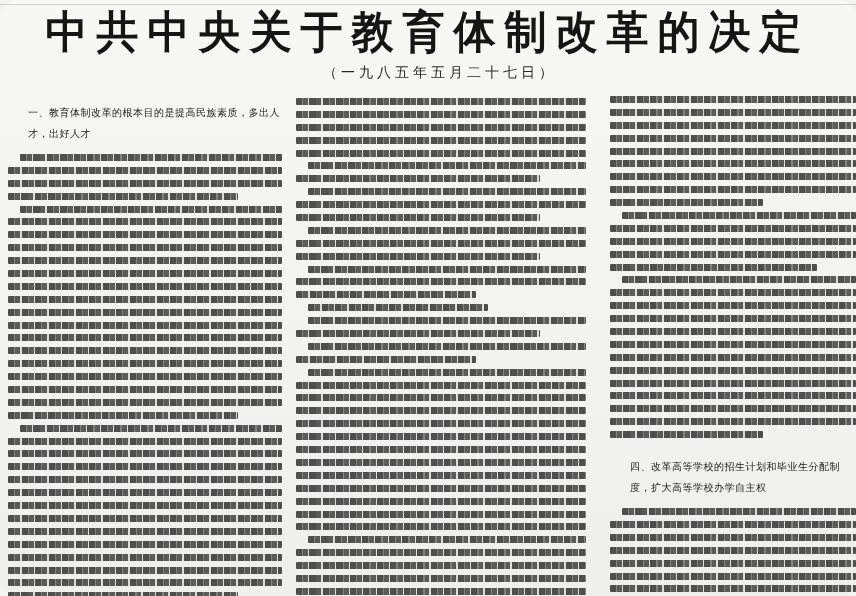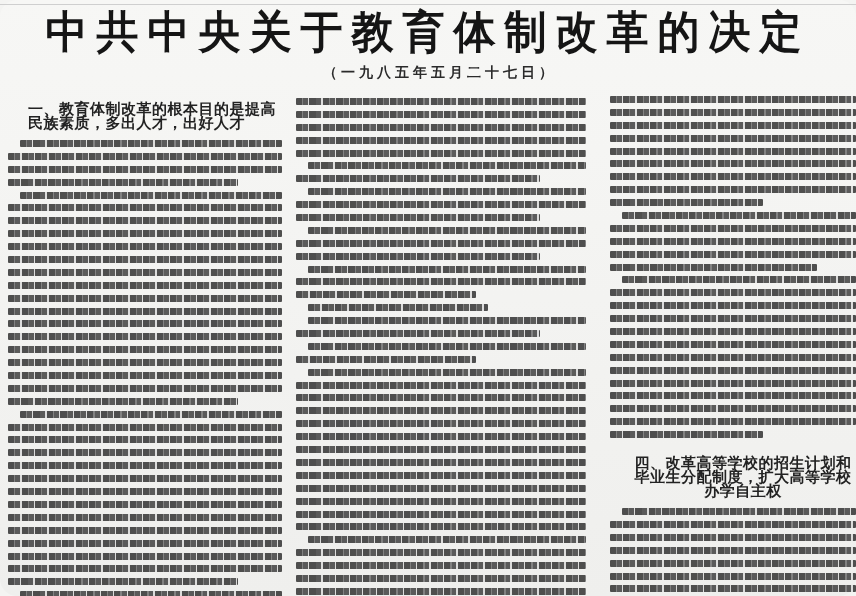--- a/index.html
+++ b/index.html
@@ -14,28 +14,28 @@
   .top-rule { position: absolute; left: 0; right: 0; top: 4px; height: 1px; background: #cfcfcf; }
   .title {
     position: absolute; left: 18px; top: 6px; width: 820px; height: 52px;
     font-family: "DejaVu Serif", serif; font-weight: bold;
     font-size: 42px; letter-spacing: 9px; line-height: 52px;
     color: #151515; text-align: center;
     transform: scaleY(1.05);
   }
   .date {
     position: absolute; left: 300px; top: 64px; width: 280px; height: 22px;
-    font-size: 14px; font-weight: bold; letter-spacing: 4px; color: #2a2a2a; text-align: center;
+    font-size: 14px; font-weight: normal; letter-spacing: 4px; color: #2a2a2a; text-align: center;
   }
   .col { position: absolute; top: 96px; bottom: 0; overflow: hidden; }
   .col1 { left: 8px; width: 274px; }
   .col2 { left: 296px; width: 290px; top: 98px; }
-  .col3 { left: 610px; width: 246px; text-align: center; }
+  .col3 { left: 610px; width: 246px; }
   .heading {
-    font-size: 15px; font-weight: bold; color: #222; line-height: 14px;
+    font-size: 10px; font-weight: normal; color: #222; line-height: 21px;
     margin: 6px 0 4px 0; padding-left: 20px; letter-spacing: 0.5px;
   }
   .line {
     height: 7px; margin: 0 0 5.9px 0; border-radius: 1px;
     background:
       repeating-linear-gradient(90deg, #2b2b2b 0 6px, #6a6a6a 6px 7px, #3a3a3a 7px 12px, #d8d8d8 12px 13.5px);
     opacity: 0.82; filter: blur(0.45px);
   }
   .line.indent { margin-left: 12px; }
   .line.short { width: 62%; }

